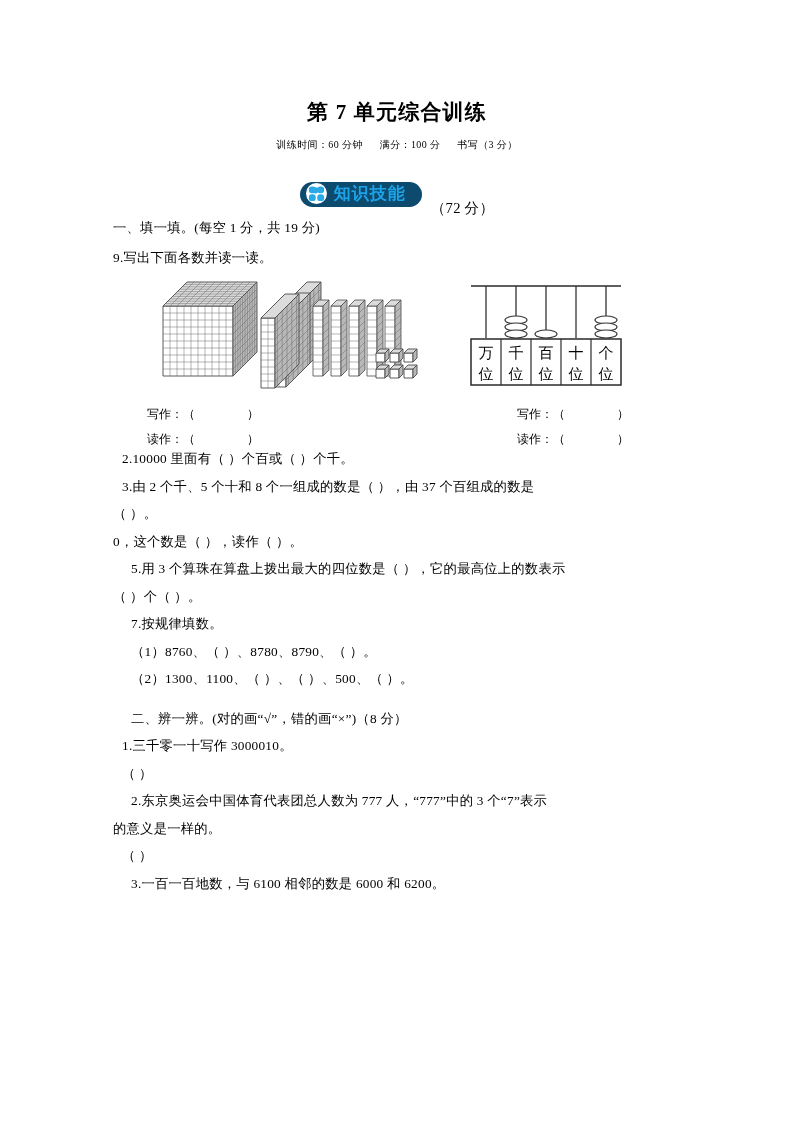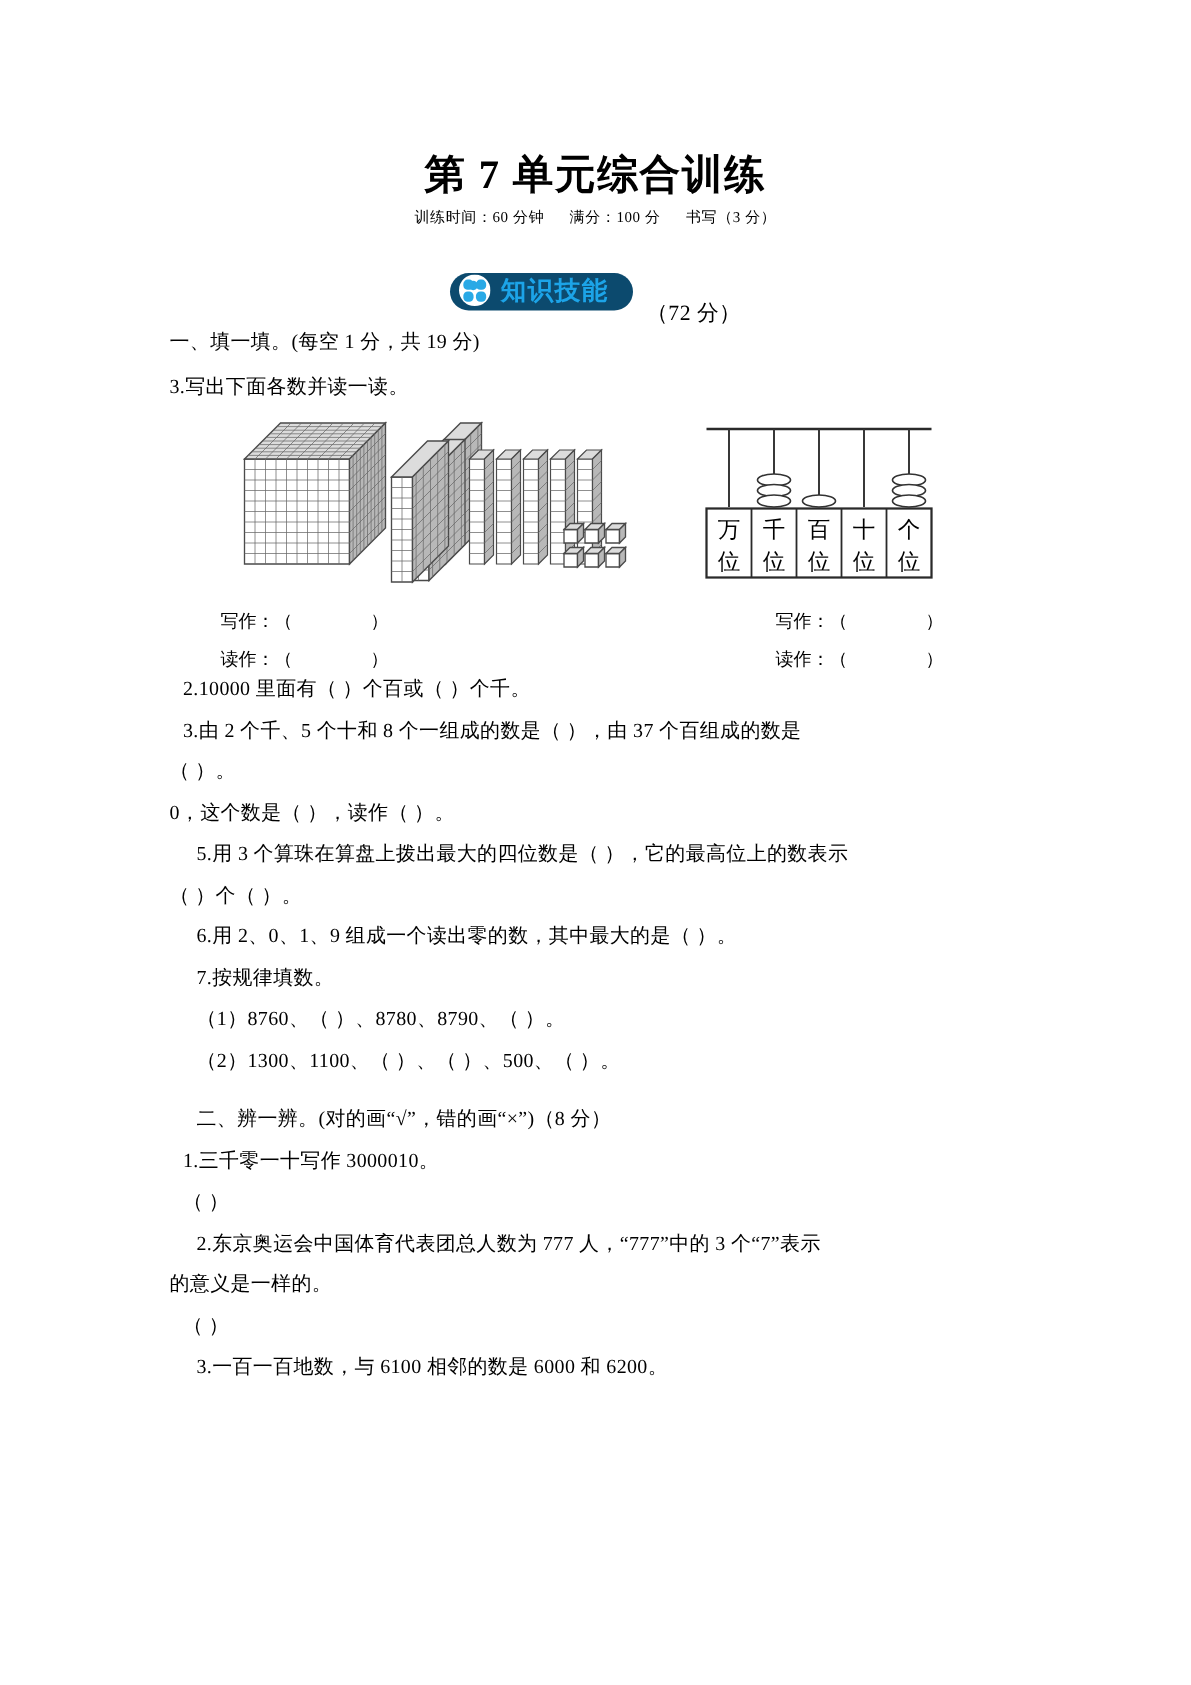--- a/index.html
+++ b/index.html
@@ -24,21 +24,21 @@
     box-sizing: border-box;
     padding: 0;
   }
 
   
   .doc-title {
     position: absolute;
     left: 0; top: 98px;
     width: 794px;
     text-align: center;
-    font-size: 27px;
+    font-size: 21px;
     font-weight: bold;
     letter-spacing: 1.2px;
     font-family: "Liberation Serif", "DejaVu Serif", serif;
   }
   .exam-meta {
     position: absolute;
     left: 0; top: 138px;
     width: 794px;
     text-align: center;
     font-size: 10px;
@@ -162,32 +162,31 @@
         <rect x="5.5" y="21.5" width="13" height="13" rx="5.5" fill="#29a9e6"></rect>
         <rect x="21.5" y="21.5" width="13" height="13" rx="5.5" fill="#29a9e6"></rect>
       </svg>
       <span class="badge-label">知识技能</span>
     </span>
     <span class="badge-score">（72 分）</span>
   </div>
 
   <div class="content">
     <p class="q-line sec-head">一、填一填。(每空 1 分，共 19 分)</p>
-    <p class="q-line">3.写出下面各数并读一读。</p>
+    <p class="q-line">9.写出下面各数并读一读。</p>
 
     <div class="spacer-img"></div>
     <div style="height:56px"></div>
 
     <p class="q-line indent-sm">2.10000 里面有（    ）个百或（    ）个千。</p>
     <p class="q-line indent-sm">3.由 2 个千、5 个十和 8 个一组成的数是（        ），由 37 个百组成的数是</p>
     <p class="q-line">（      ）。</p>
     <p class="q-line">0，这个数是（        ），读作（            ）。</p>
     <p class="q-line indent">5.用 3 个算珠在算盘上拨出最大的四位数是（     ），它的最高位上的数表示</p>
     <p class="q-line">（    ）个（     ）。</p>
-    <p class="q-line indent">6.用 2、0、1、9 组成一个读出零的数，其中最大的是（     ）。</p>
     <p class="q-line indent">7.按规律填数。</p>
     <p class="q-line indent">（1）8760、（     ）、8780、8790、（     ）。</p>
     <p class="q-line indent">（2）1300、1100、（     ）、（     ）、500、（     ）。</p>
 
     <p class="q-line indent gap-8">二、辨一辨。(对的画“√”，错的画“×”)（8 分）</p>
     <p class="q-line indent-sm">1.三千零一十写作 3000010。</p>
     <p class="q-line indent-sm">（    ）</p>
     <p class="q-line indent">2.东京奥运会中国体育代表团总人数为 777 人，“777”中的 3 个“7”表示</p>
     <p class="q-line">的意义是一样的。</p>
     <p class="q-line indent-sm">（    ）</p>

